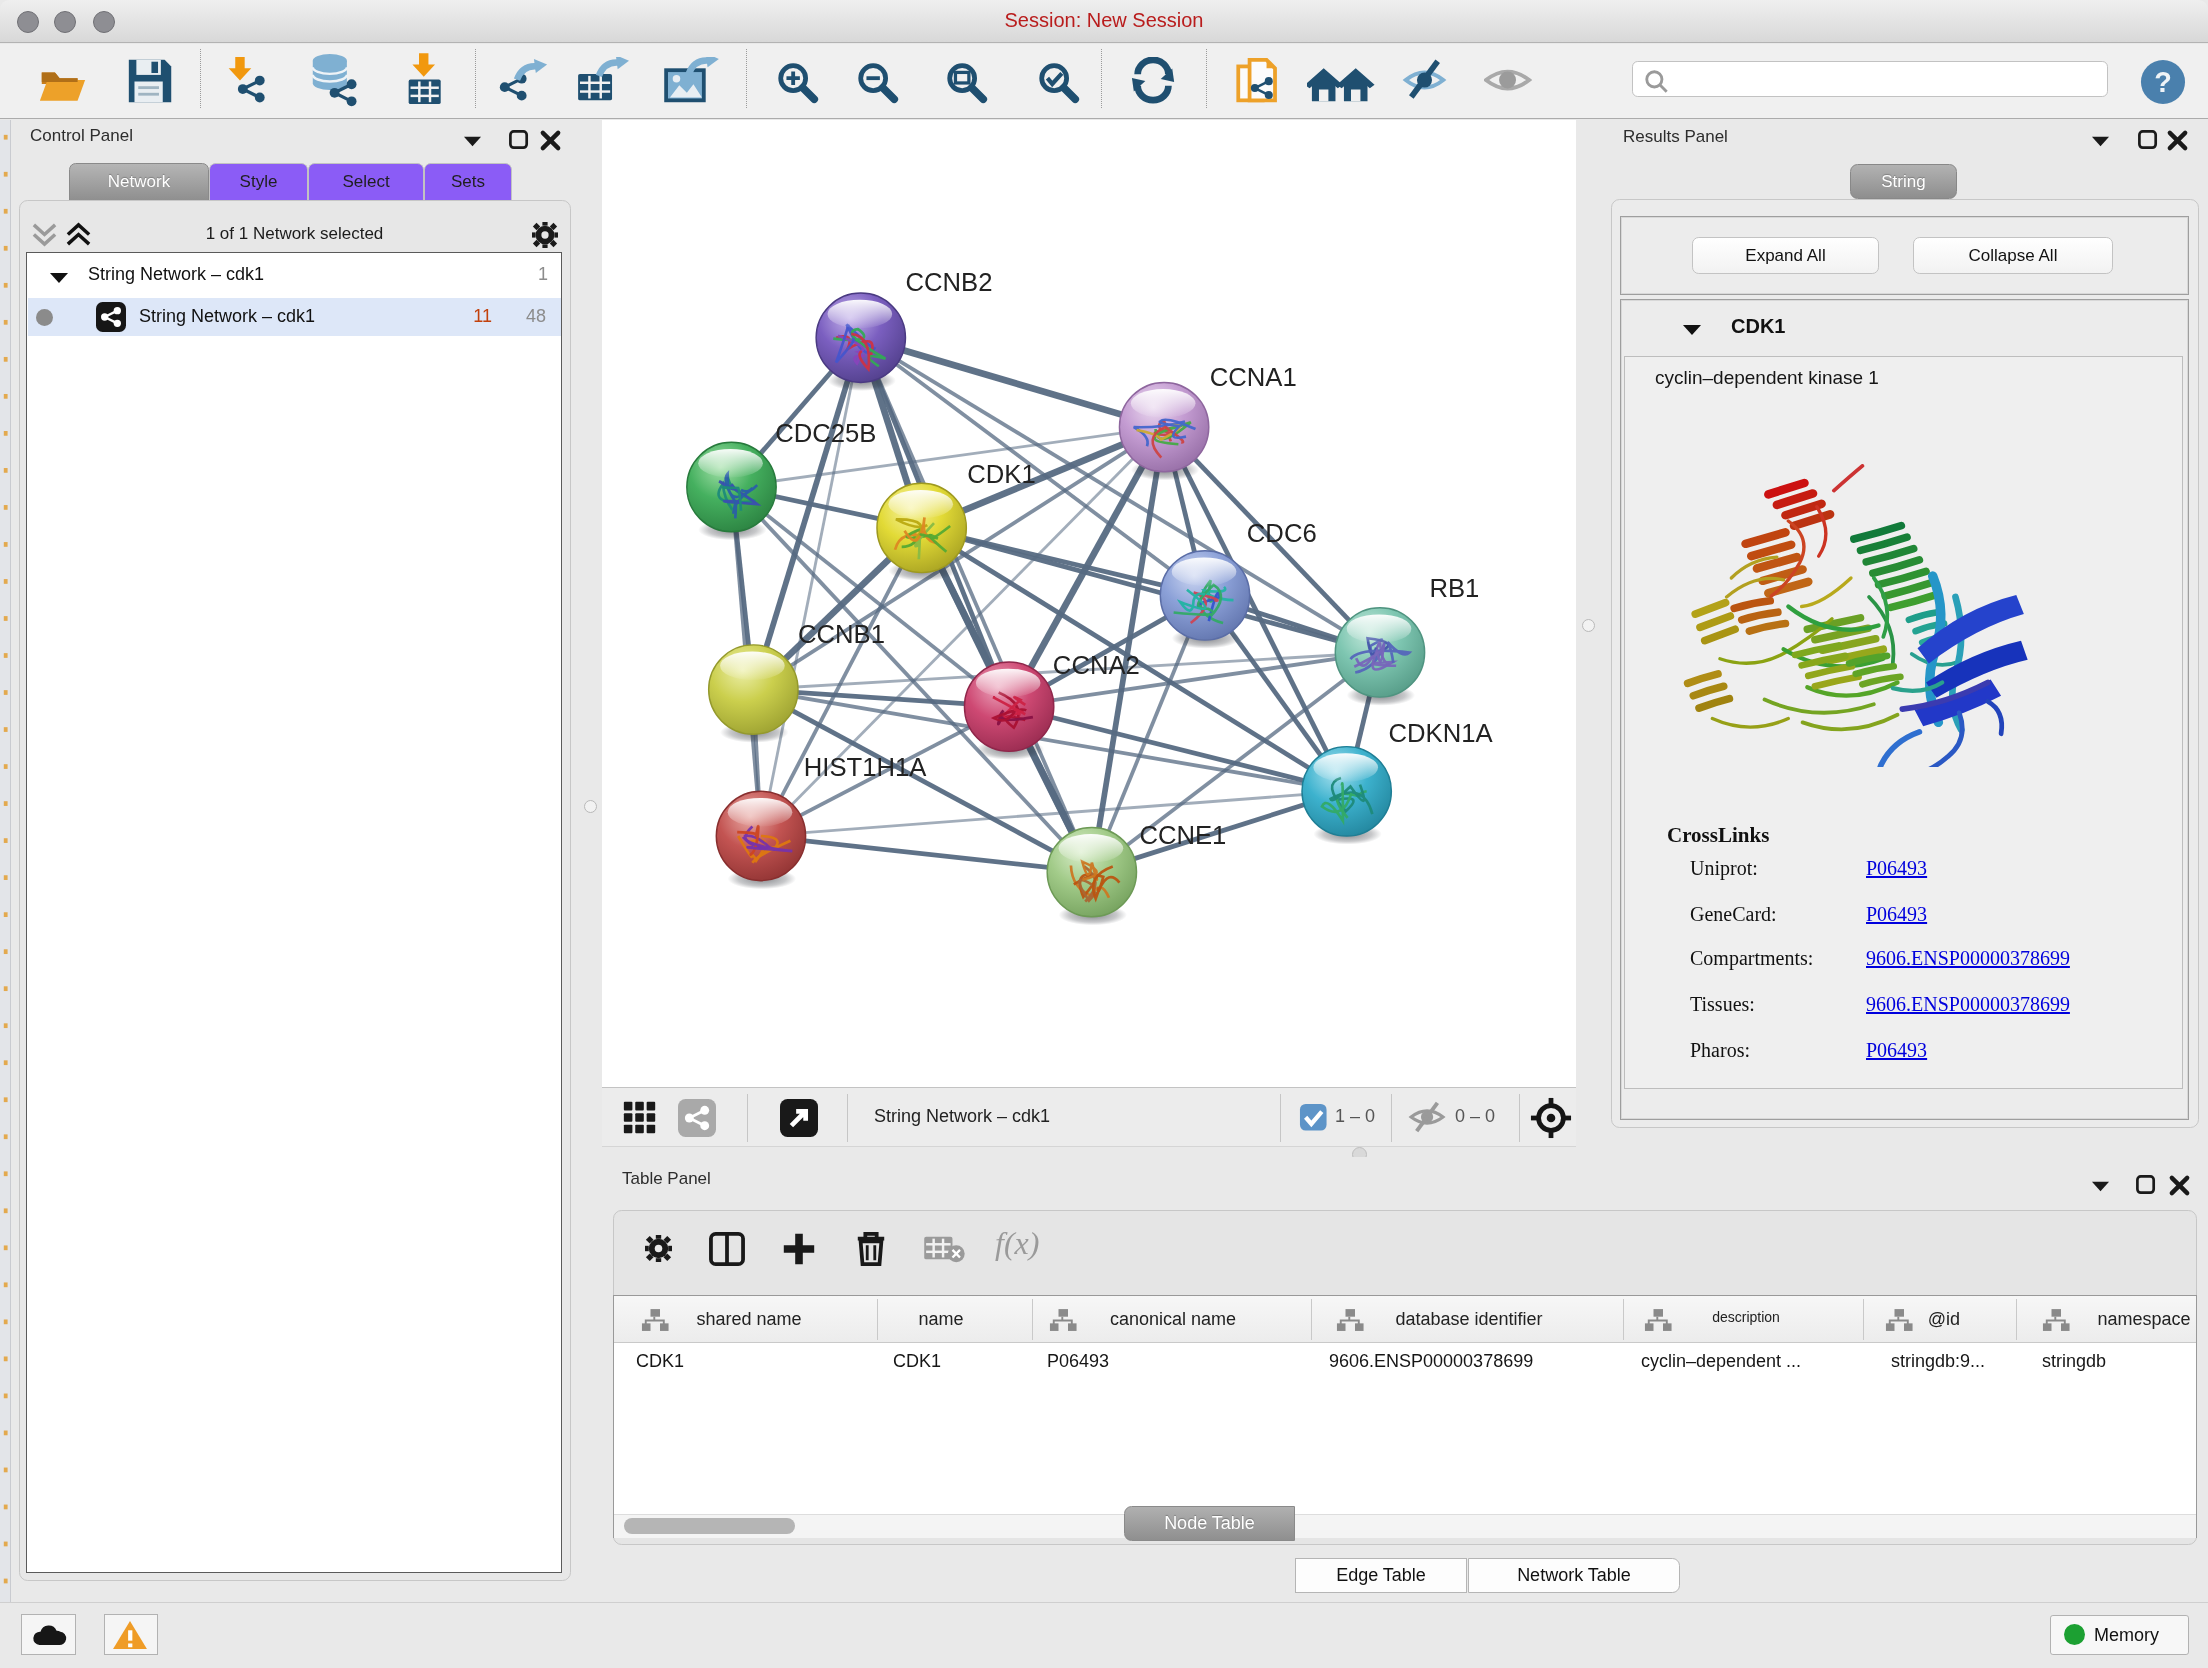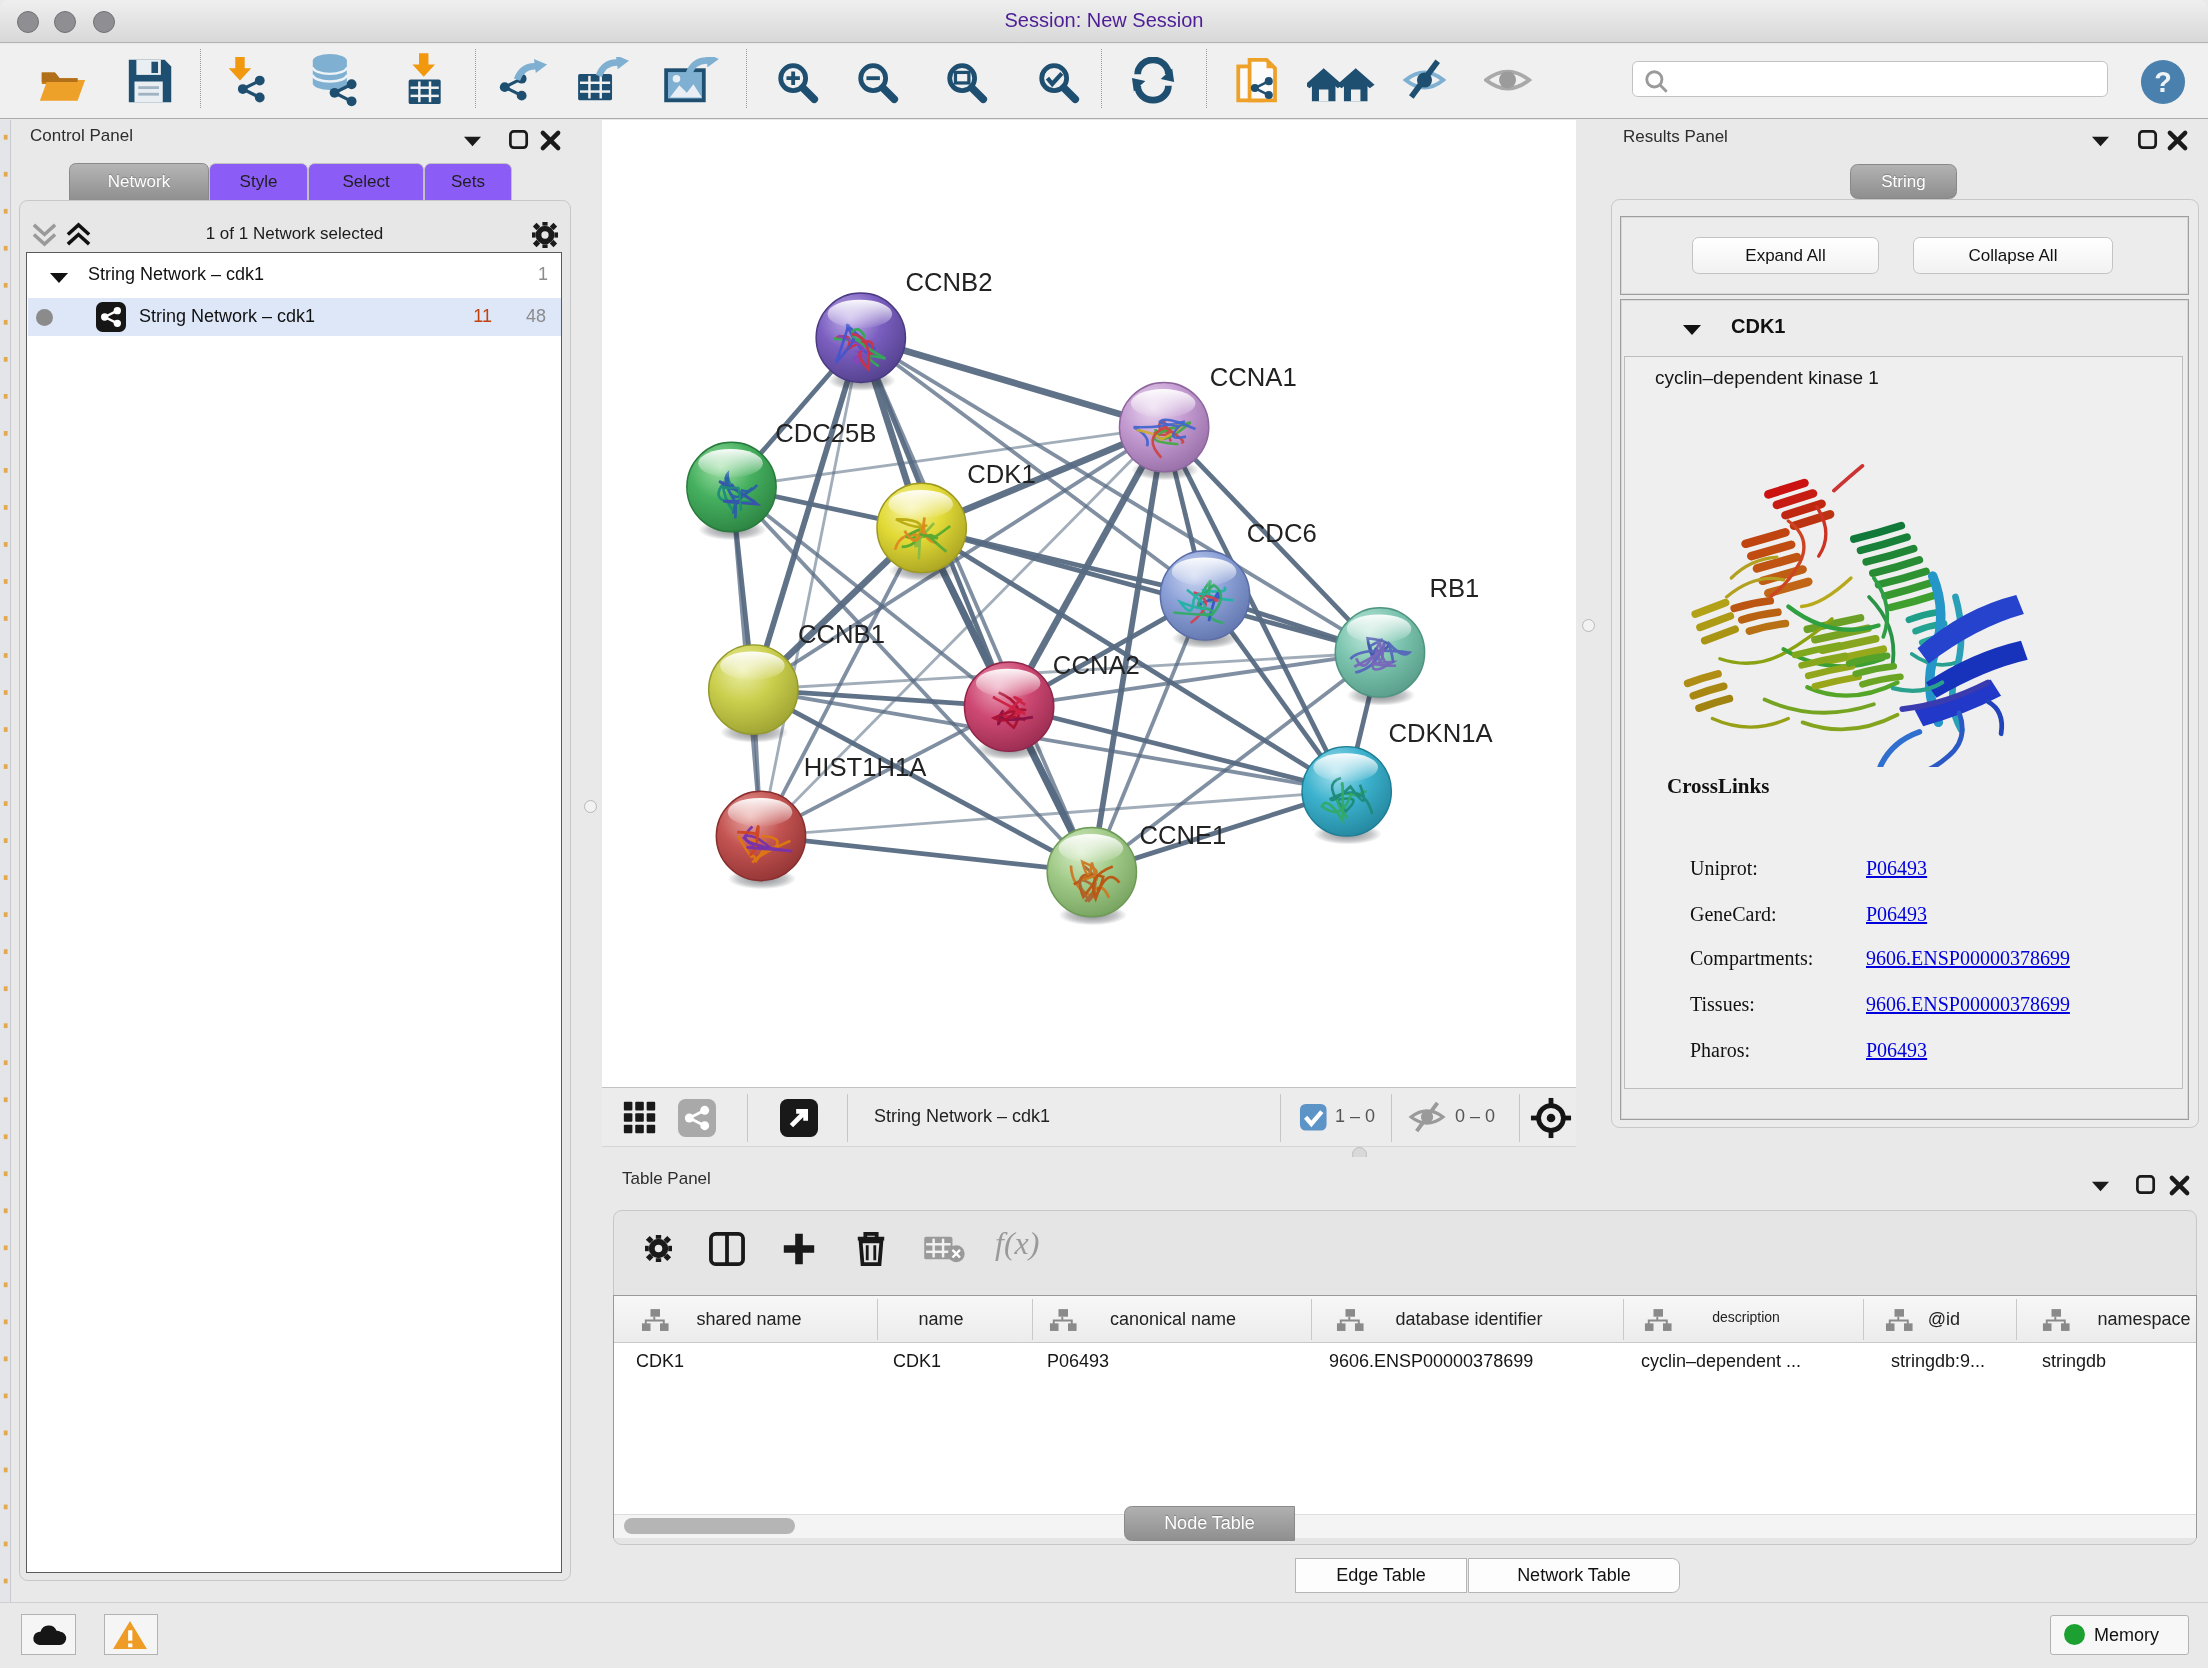--- a/index.html
+++ b/index.html
@@ -1,21 +1,21 @@
 <!DOCTYPE html>
 <html style="font-size:15px"><head><meta charset="utf-8"><style>
 *{margin:0;padding:0;box-sizing:border-box}
 html,body{width:2208px;height:1668px;overflow:hidden;background:#e9e9e9;
  font-family:"Liberation Sans",sans-serif;-webkit-font-smoothing:antialiased}
 .abs{position:absolute}
 .titlebar{left:0;top:0;width:2208px;height:43px;
  background:linear-gradient(#eFeFeF,#d8d8d8);border-bottom:1px solid #b3b3b3;
  border-radius:9.5px 9.5px 0 0}
 .tl{top:10.5px;width:22px;height:22px;border-radius:50%;background:#8e8e93;border:1px solid #707075}
-.title{top:8.6px;left:0;width:2208px;text-align:center;font-size:20px;color:#4c1d95}
+.title{top:8.6px;left:0;width:2208px;text-align:center;font-size:20px;color:#b91c1c}
 .toolbar{left:0;top:44px;width:2208px;height:75px;background:#f0f0f0;border-bottom:1px solid #ababab}
 .vsep{top:49px;height:59px;width:0;border-left:1.9px dotted #9b9b9b}
 .search{left:1632px;top:61px;width:476px;height:36px;background:#fff;border:1px solid #c2c2c2;
  border-radius:5.7px}
 .leftstrip{left:0;top:120px;width:11.4px;height:1482px;background:#e3e5e9;border-right:1px solid #c9cbd0}
 .phead{font-size:17px;color:#2d2d2d}
 .cp-tabs{font-size:17px;color:#1f1f1f}
 .tab{position:absolute;top:0;height:38px;border:1px solid #c2c2c2;background:#8b5cf6;
  text-align:center;line-height:36px;border-radius:6.7px 6.7px 0 0}
 .tabsel{background:linear-gradient(#b5b5b5,#8f8f8f);color:#fff;border-color:#8a8a8a;
@@ -635,21 +635,21 @@
     <path d="M184 210 Q204 204 224 202" fill="none" stroke="rgb(83,163,43)" stroke-width="7" stroke-linecap="round"></path>
     <path d="M191 221 Q211 215 231 213" fill="none" stroke="rgb(95,164,39)" stroke-width="7" stroke-linecap="round"></path>
     <path d="M198 232 Q218 226 238 224" fill="none" stroke="rgb(108,165,36)" stroke-width="7" stroke-linecap="round"></path>
     <path d="M95 248 q55 25 115 5" fill="none" stroke="#74a422" stroke-width="4" stroke-linecap="round"></path>
     <path d="M135 272 q50 18 100 -8" fill="none" stroke="#84a41e" stroke-width="4" stroke-linecap="round"></path>
     <path d="M186 120 q-30 28 -52 30" fill="none" stroke="#b8a91c" stroke-width="3.5" stroke-linecap="round"></path>
     <path d="M230 236 q30 8 52 -6" fill="none" stroke="#2aa18c" stroke-width="4.5" stroke-linecap="round"></path>
     <path d="M210 120 q22 30 10 62" fill="none" stroke="#2f9f46" stroke-width="4" stroke-linecap="round"></path>
     <path d="M60 120 q20 -20 48 -22" fill="none" stroke="#b3a020" stroke-width="3.5" stroke-linecap="round"></path>
   </svg>
-<div class="abs serif" style="left:1667px;top:774px;font-size:21px;font-weight:bold;color:#111">CrossLinks</div>
+<div class="abs serif" style="left:1667px;top:823px;font-size:21px;font-weight:bold;color:#111">CrossLinks</div>
 <div class="abs serif" style="left:1690px;top:857px;font-size:20px;color:#111">Uniprot:</div>
 <div class="abs serif" style="left:1866px;top:857px;font-size:20px"><a class="lk">P06493</a></div>
 <div class="abs serif" style="left:1690px;top:903px;font-size:20px;color:#111">GeneCard:</div>
 <div class="abs serif" style="left:1866px;top:903px;font-size:20px"><a class="lk">P06493</a></div>
 <div class="abs serif" style="left:1690px;top:947px;font-size:20px;color:#111">Compartments:</div>
 <div class="abs serif" style="left:1866px;top:947px;font-size:20px"><a class="lk">9606.ENSP00000378699</a></div>
 <div class="abs serif" style="left:1690px;top:993px;font-size:20px;color:#111">Tissues:</div>
 <div class="abs serif" style="left:1866px;top:993px;font-size:20px"><a class="lk">9606.ENSP00000378699</a></div>
 <div class="abs serif" style="left:1690px;top:1039px;font-size:20px;color:#111">Pharos:</div>
 <div class="abs serif" style="left:1866px;top:1039px;font-size:20px"><a class="lk">P06493</a></div>

